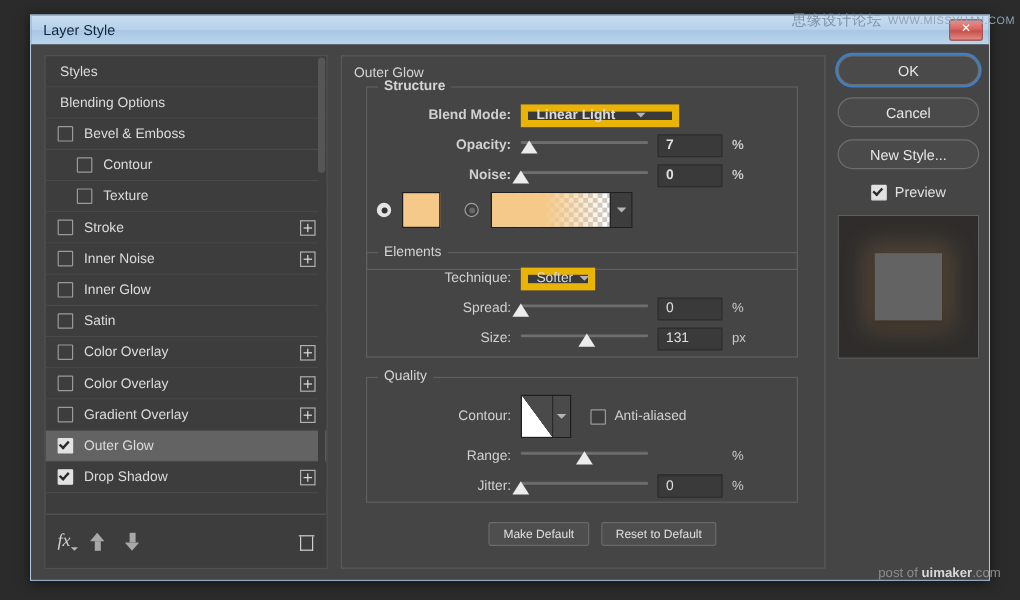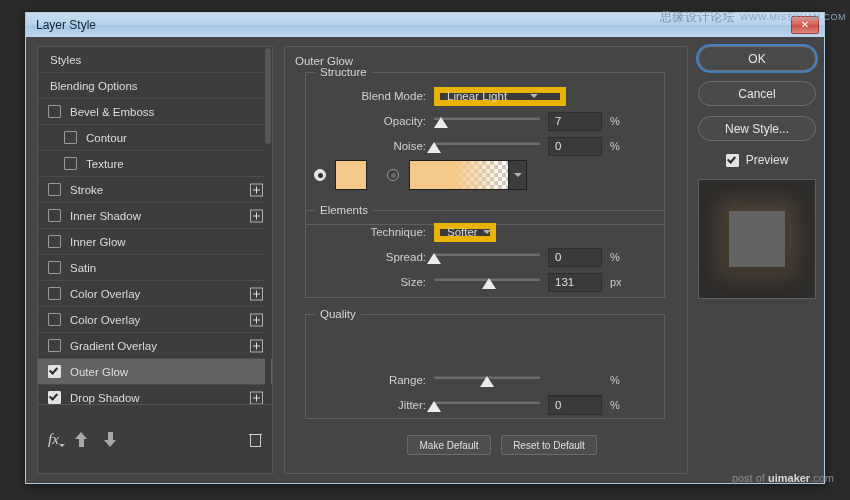--- a/index.html
+++ b/index.html
@@ -109,21 +109,21 @@
     background:#3d3d3d;
   }
   .list-scroll .thumb{
     position:absolute;left:0;top:0;width:6px;height:96px;background:#565656;border-radius:3px;
   }
 
   .styles-toolbar{
     position:absolute;left:0;right:0;bottom:0;height:36px;
     border-top:1px solid #555;
     display:flex;align-items:center;
-    padding:16px 10px;gap:16px;
+    padding:4px 10px;gap:16px;
     background:#3d3d3d;
   }
   .fx-ic{
     font-family:"Liberation Serif",serif;font-style:italic;
     font-size:15px;color:#d2d2d2;position:relative;cursor:pointer;
   }
   .fx-ic:after{
     content:"";position:absolute;right:-6px;bottom:1px;
     border-left:3px solid transparent;border-right:3px solid transparent;
     border-top:3px solid #b8b8b8;
@@ -326,21 +326,21 @@
           </div>
           <div class="srow">
             <span class="cbx"></span>
             <span class="lbl">Stroke</span>
             <span class="plusbtn">
               <i></i>
             </span>
           </div>
           <div class="srow">
             <span class="cbx"></span>
-            <span class="lbl">Inner Shadow</span>
+            <span class="lbl">Inner Noise</span>
             <span class="plusbtn">
               <i></i>
             </span>
           </div>
           <div class="srow">
             <span class="cbx"></span>
             <span class="lbl">Inner Glow</span>
           </div>
           <div class="srow">
             <span class="cbx"></span>
@@ -389,21 +389,21 @@
         <span class="trash"></span>
       </div>
     </div>
 
     <div class="center">
 
       <div class="grp" style="left:10px;top:14px;width:380px;height:400px;border:none;">
         <span class="sec-head" style="left:0;top:-6px;">Outer Glow</span>
       </div>
 
-      <div class="grp" style="left:20px;top:25px;width:360px;height:153px;">
+      <div class="grp" style="left:20px;top:25px;width:360px;height:153px;font-weight:bold;">
         <span class="grp-title">Structure</span>
 
         <div class="row" style="left:0;top:14px;width:100%;">
           <span class="rlabel" style="width:120px;">Blend Mode:</span>
           <div class="select" style="width:132px;margin-left:8px;">
             <span>Linear Light</span>
             <span class="caret"></span>
           </div>
         </div>
 
@@ -468,20 +468,33 @@
             <div class="thumbv" id="th-size" style="left: 52%;"></div>
           </div>
           <div class="numfield" style="width:54px;margin-left:8px;">131</div>
           <span class="unit">px</span>
         </div>
       </div>
 
       <div class="grp" style="left:20px;top:267px;width:360px;height:105px;">
         <span class="grp-title">Quality</span>
 
+        <div class="row" style="left:0;top:14px;height:36px;width:100%;">
+          <span class="rlabel" style="width:120px;">Contour:</span>
+          <span class="contour-box" style="margin-left:8px;">
+            <span class="contour-img"></span>
+            <span class="contour-caret">
+              <span class="caret" style="margin:0;"></span>
+            </span>
+          </span>
+          <span class="aa-wrap" style="margin-left:16px;">
+            <span class="cbx" style="margin-right:0;"></span>
+            <span class="aa-label">Anti-aliased</span>
+          </span>
+        </div>
 
         <div class="row" style="left:0;top:56px;width:100%;">
           <span class="rlabel" style="width:120px;">Range:</span>
           <div class="slider" style="width:106px;margin-left:8px;">
             <div class="track"></div>
             <div class="thumbv" id="th-range" style="left: 50%;"></div>
           </div>
           <div class="numfield" style="width:54px;margin-left:8px;margin-top:48px;">50</div>
           <span class="unit">%</span>
         </div>

